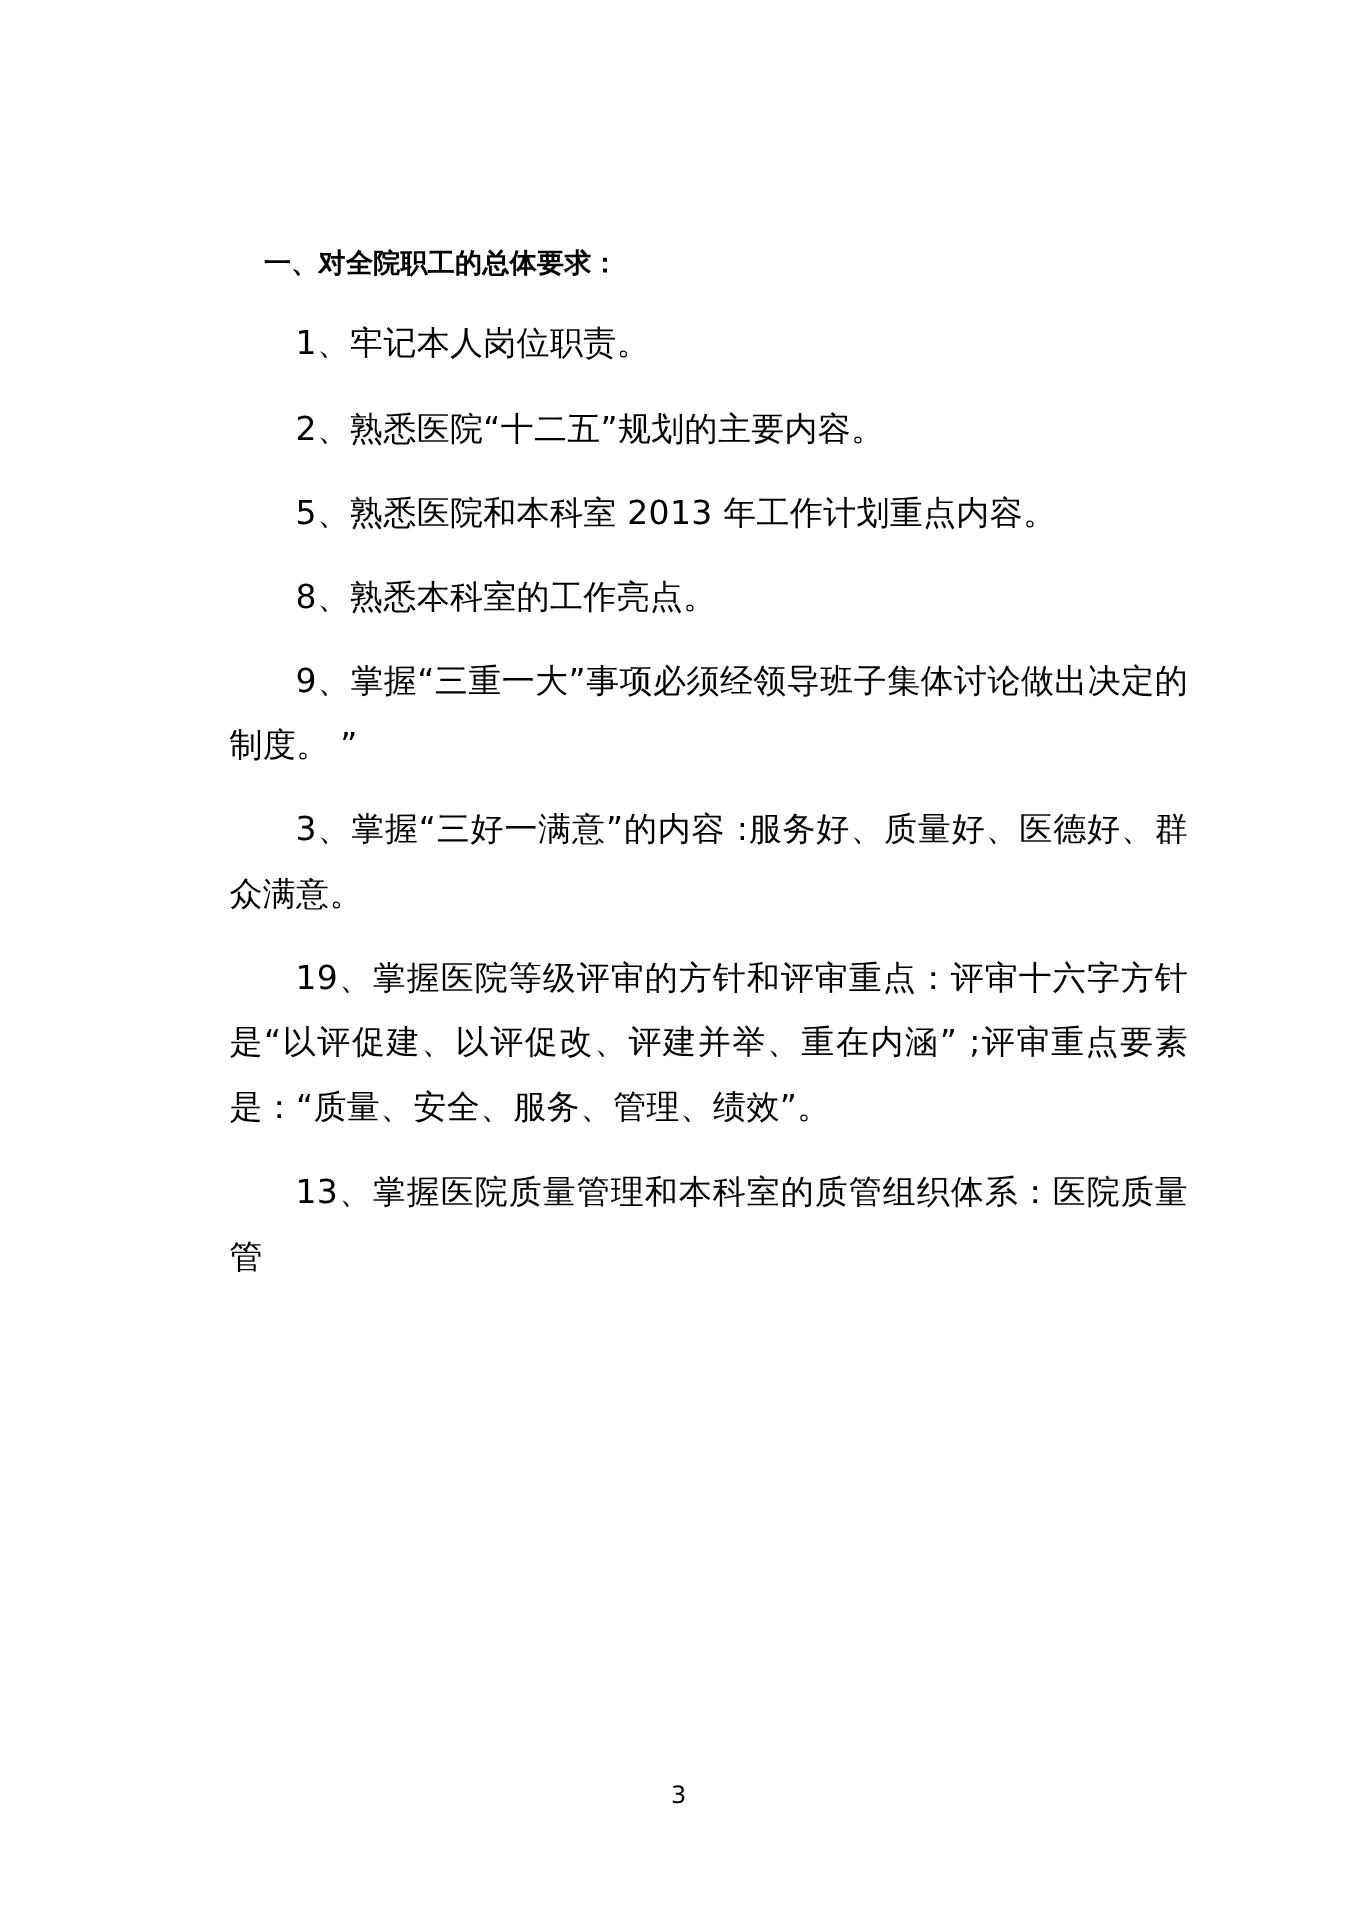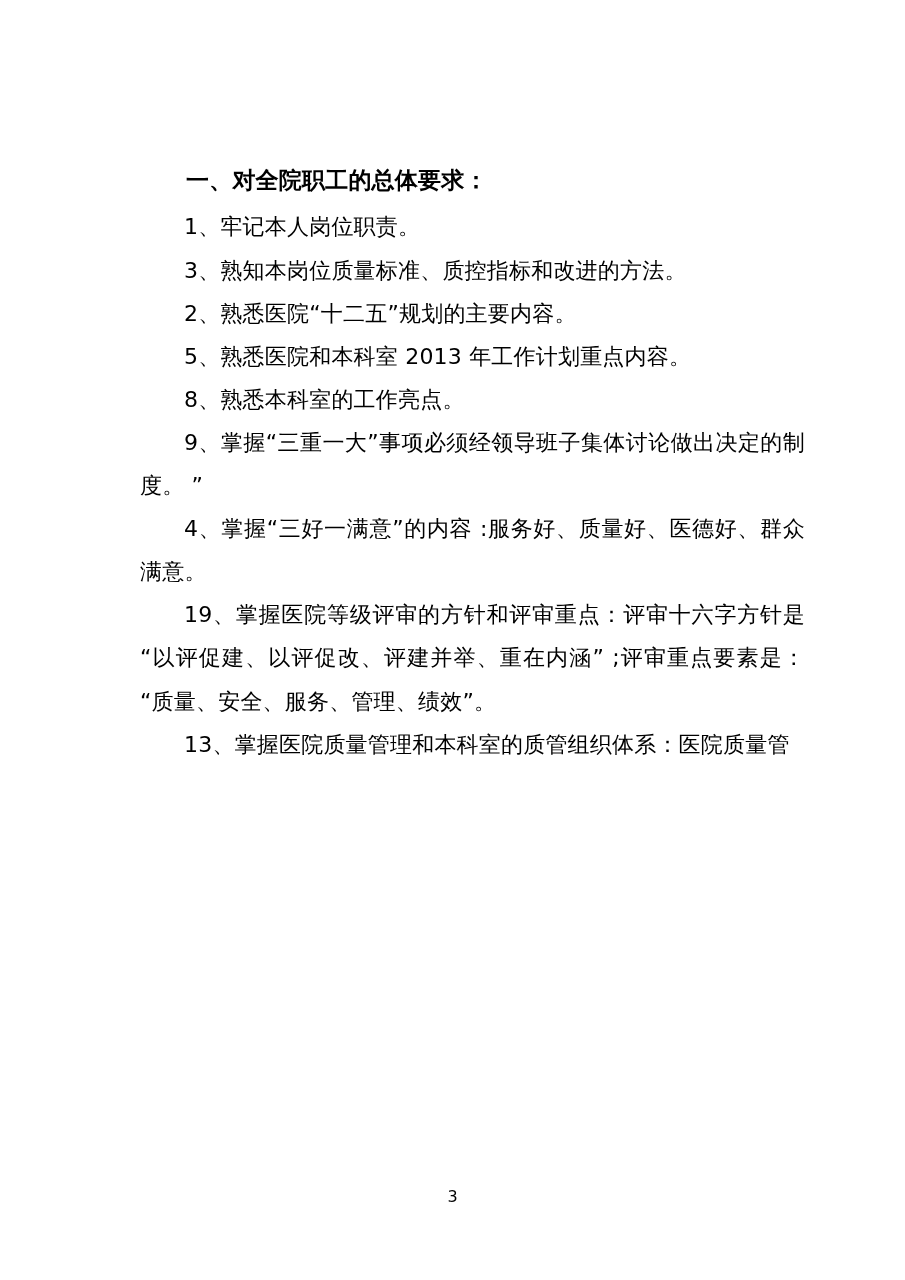--- a/index.html
+++ b/index.html
@@ -24,27 +24,27 @@
   }
   .doc-body {
     font-size: 22px;
     line-height: 1.96;
     letter-spacing: 0.2px;
     text-align: justify;
     text-justify: inter-ideograph;
   }
   .heading {
     font-weight: bold;
-    font-size: 23px;
-    margin: 0 0 4px 0;
+    font-size: 18px;
+    margin: 0 0 16px 0;
     text-indent: 2em;
     line-height: 1.8;
   }
   .para {
-    margin: 0;
+    margin: 13px;
     text-indent: 2em;
     line-height: 1.96;
   }
   .page-number {
     position: absolute;
     bottom: 74px;
     left: 0;
     width: 905px;
     text-align: center;
     font-size: 16px;
@@ -52,23 +52,22 @@
     font-family: "DejaVu Sans", "Liberation Sans", sans-serif;
   }
 </style>
 </head>
 <body>
 
 <div class="page">
   <div class="doc-body">
     <p class="heading">一、对全院职工的总体要求：</p>
     <p class="para">1、牢记本人岗位职责。</p>
-    <p class="para">3、熟知本岗位质量标准、质控指标和改进的方法。</p>
     <p class="para">2、熟悉医院“十二五”规划的主要内容。</p>
     <p class="para">5、熟悉医院和本科室 2013 年工作计划重点内容。</p>
     <p class="para">8、熟悉本科室的工作亮点。</p>
     <p class="para">9、掌握“三重一大”事项必须经领导班子集体讨论做出决定的制度。 ”</p>
-    <p class="para">4、掌握“三好一满意”的内容 :服务好、质量好、医德好、群众满意。</p>
+    <p class="para">3、掌握“三好一满意”的内容 :服务好、质量好、医德好、群众满意。</p>
     <p class="para">19、掌握医院等级评审的方针和评审重点：评审十六字方针是“以评促建、以评促改、评建并举、重在内涵” ;评审重点要素是：“质量、安全、服务、管理、绩效”。</p>
     <p class="para">13、掌握医院质量管理和本科室的质管组织体系：医院质量管</p>
   </div>
   <div class="page-number">3</div>
 </div>
 
 </body></html>

